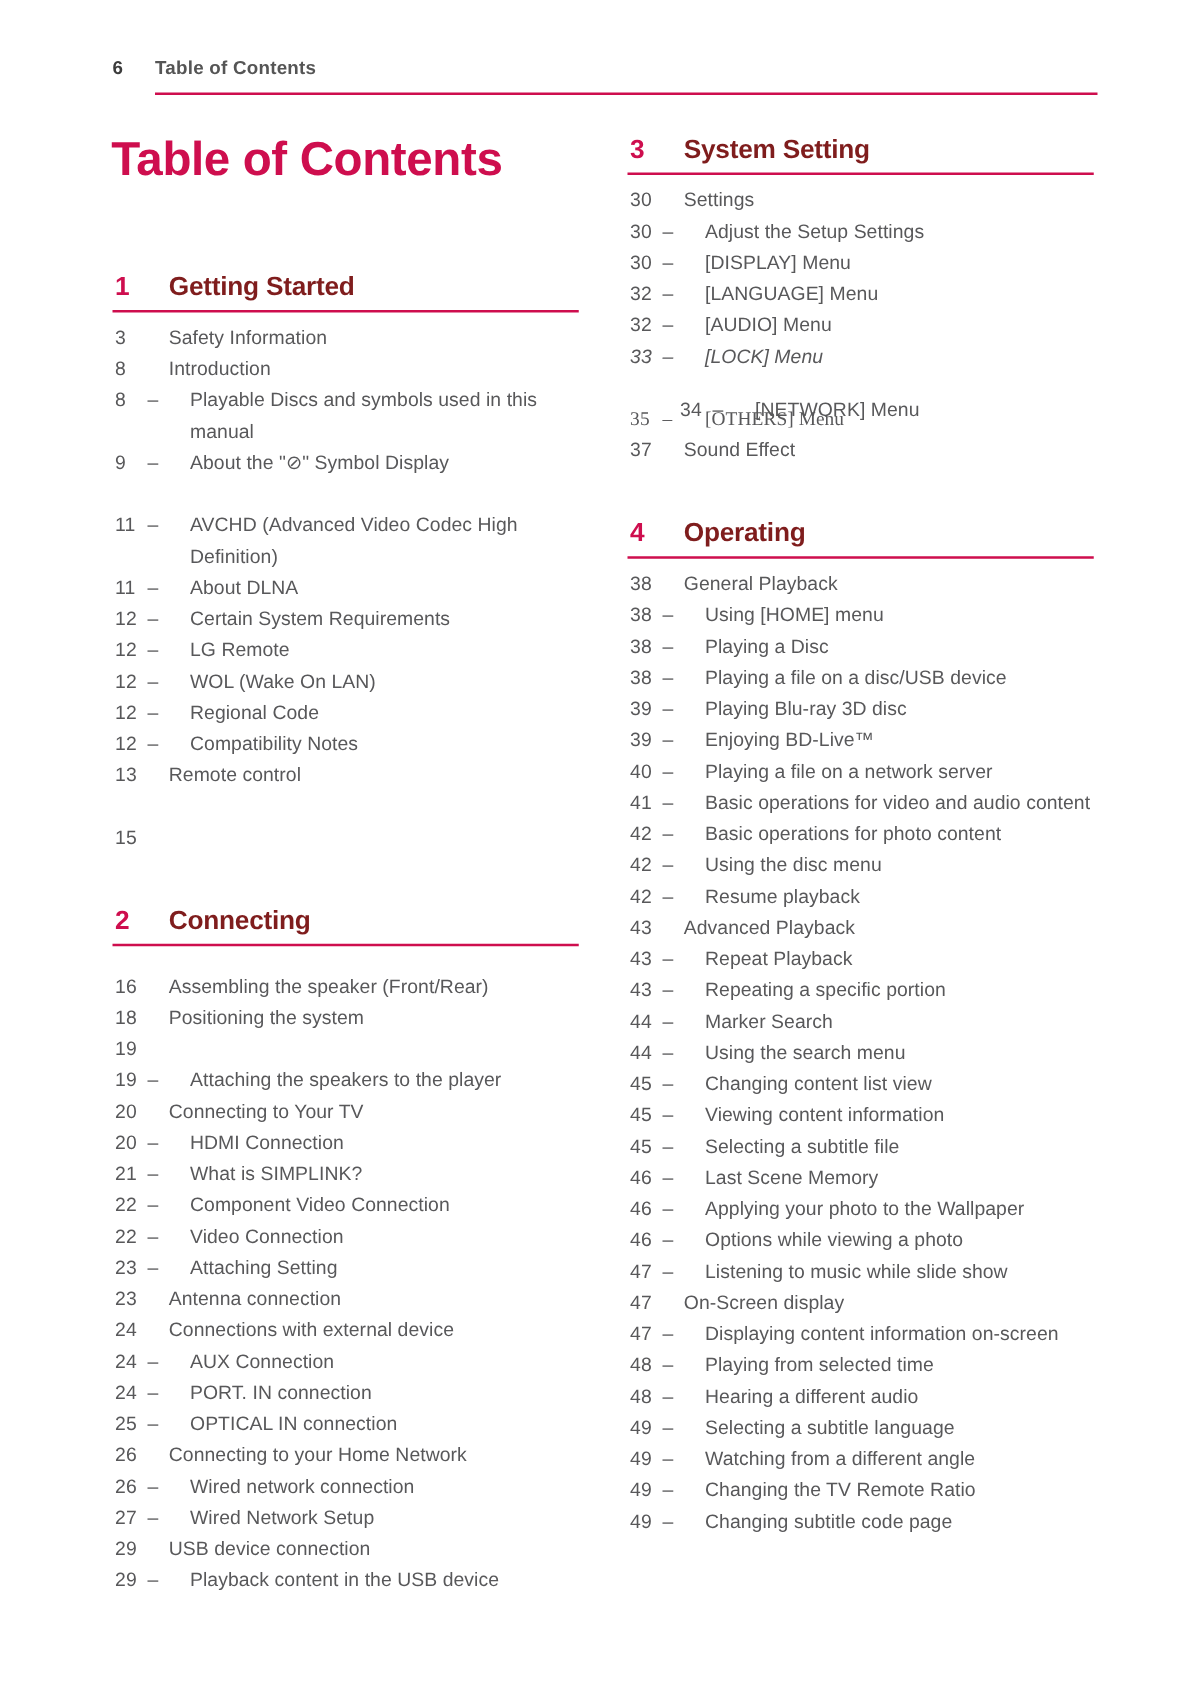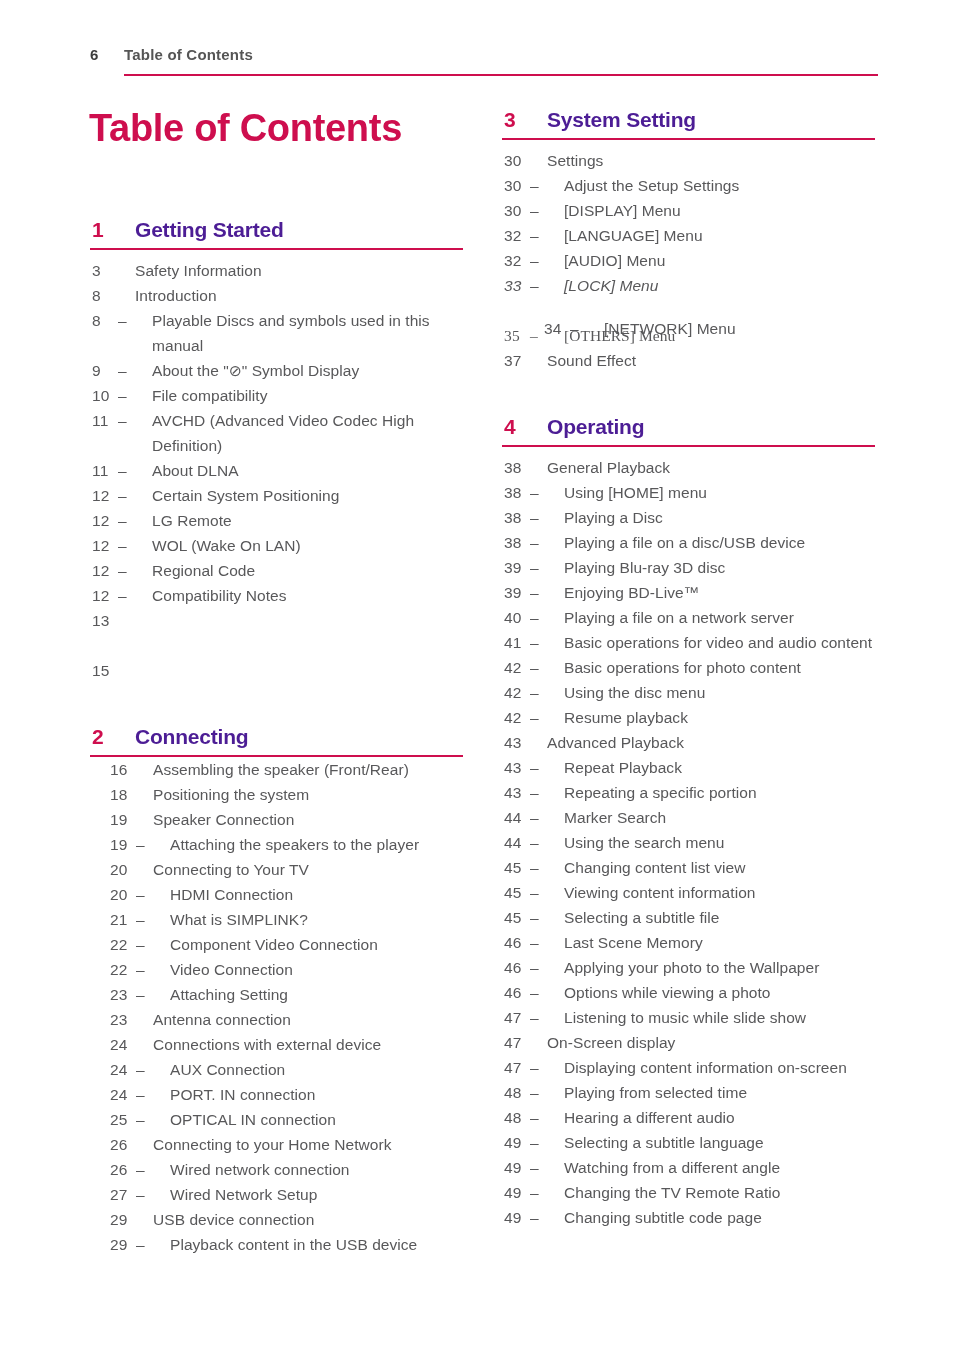--- a/index.html
+++ b/index.html
@@ -96,21 +96,21 @@
     font-size: 21px;
     font-weight: bold;
     color: #ce0e4e;
   }
   .sec-title {
     position: absolute;
     left: 45px;
     top: 0;
     font-size: 21px;
     font-weight: bold;
-    color: #4c1d95;
+    color: #7f1d1d;
     letter-spacing: -0.2px;
     white-space: nowrap;
   }
   .sec-rule {
     position: absolute;
     left: 0;
     width: 373px;
     height: 2px;
     background: #ce0e4e;
   }
@@ -188,78 +188,74 @@
             <span class="txt">Introduction</span>
           </div>
           <div class="entry sub-entry" style="position: absolute; top: 50px; width: 373px;">
             <span class="pg">8</span>
             <span class="txt"><span class="dash">–</span><span class="sub-body">Playable Discs and symbols used in this manual</span></span>
           </div>
           <div class="entry sub-entry" style="position: absolute; top: 100px; width: 373px;">
             <span class="pg">9</span>
             <span class="txt"><span class="dash">–</span><span class="sub-body">About the "⊘" Symbol Display</span></span>
           </div>
-          <div class="entry sub-entry" style="position: absolute; top: 125px; width: 373px;">
-            <span class="pg">10</span>
-            <span class="txt"><span class="dash">–</span><span class="sub-body">File compatibility</span></span>
-          </div>
           <div class="entry sub-entry" style="position: absolute; top: 150px; width: 373px;">
             <span class="pg">11</span>
             <span class="txt"><span class="dash">–</span><span class="sub-body">AVCHD (Advanced Video Codec High Definition)</span></span>
           </div>
           <div class="entry sub-entry" style="position: absolute; top: 200px; width: 373px;">
             <span class="pg">11</span>
             <span class="txt"><span class="dash">–</span><span class="sub-body">About DLNA</span></span>
           </div>
           <div class="entry sub-entry" style="position: absolute; top: 225px; width: 373px;">
             <span class="pg">12</span>
-            <span class="txt"><span class="dash">–</span><span class="sub-body">Certain System Positioning</span></span>
+            <span class="txt"><span class="dash">–</span><span class="sub-body">Certain System Requirements</span></span>
           </div>
           <div class="entry sub-entry" style="position: absolute; top: 250px; width: 373px;">
             <span class="pg">12</span>
             <span class="txt"><span class="dash">–</span><span class="sub-body">LG Remote</span></span>
           </div>
           <div class="entry sub-entry" style="position: absolute; top: 275px; width: 373px;">
             <span class="pg">12</span>
             <span class="txt"><span class="dash">–</span><span class="sub-body">WOL (Wake On LAN)</span></span>
           </div>
           <div class="entry sub-entry" style="position: absolute; top: 300px; width: 373px;">
             <span class="pg">12</span>
             <span class="txt"><span class="dash">–</span><span class="sub-body">Regional Code</span></span>
           </div>
           <div class="entry sub-entry" style="position: absolute; top: 325px; width: 373px;">
             <span class="pg">12</span>
             <span class="txt"><span class="dash">–</span><span class="sub-body">Compatibility Notes</span></span>
           </div>
           <div class="entry" style="position: absolute; top: 350px; width: 373px;">
             <span class="pg">13</span>
+            <span class="txt">Remote control</span>
           </div>
           <div class="entry" style="position: absolute; top: 400px; width: 373px;">
             <span class="pg">15</span>
           </div>
         </div>
       </div>
       <div class="section" style="top: 725px;">
         <div class="sec-head">
           <span class="sec-num">2</span>
           <span class="sec-title">Connecting</span>
         </div>
         <div class="sec-rule" style="top: 30px;"></div>
-        <div class="entries" style="top: 32px; height: 500px; margin-left: 18px;">
+        <div class="entries" style="top: 52px; height: 500px;">
           <div class="entry" style="position: absolute; top: 0px; width: 373px;">
             <span class="pg">16</span>
             <span class="txt">Assembling the speaker (Front/Rear)</span>
           </div>
           <div class="entry" style="position: absolute; top: 25px; width: 373px;">
             <span class="pg">18</span>
             <span class="txt">Positioning the system</span>
           </div>
           <div class="entry" style="position: absolute; top: 50px; width: 373px;">
             <span class="pg">19</span>
-            <span class="txt">Speaker Connection</span>
           </div>
           <div class="entry sub-entry" style="position: absolute; top: 75px; width: 373px;">
             <span class="pg">19</span>
             <span class="txt"><span class="dash">–</span><span class="sub-body">Attaching the speakers to the player</span></span>
           </div>
           <div class="entry" style="position: absolute; top: 100px; width: 373px;">
             <span class="pg">20</span>
             <span class="txt">Connecting to Your TV</span>
           </div>
           <div class="entry sub-entry" style="position: absolute; top: 125px; width: 373px;">

